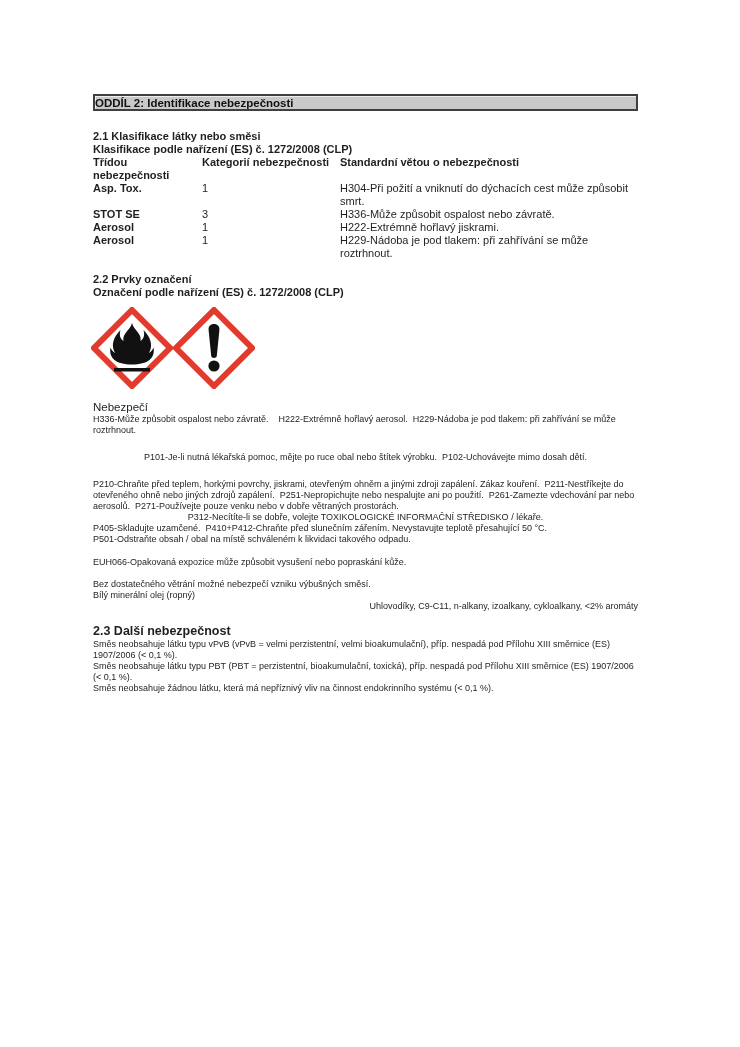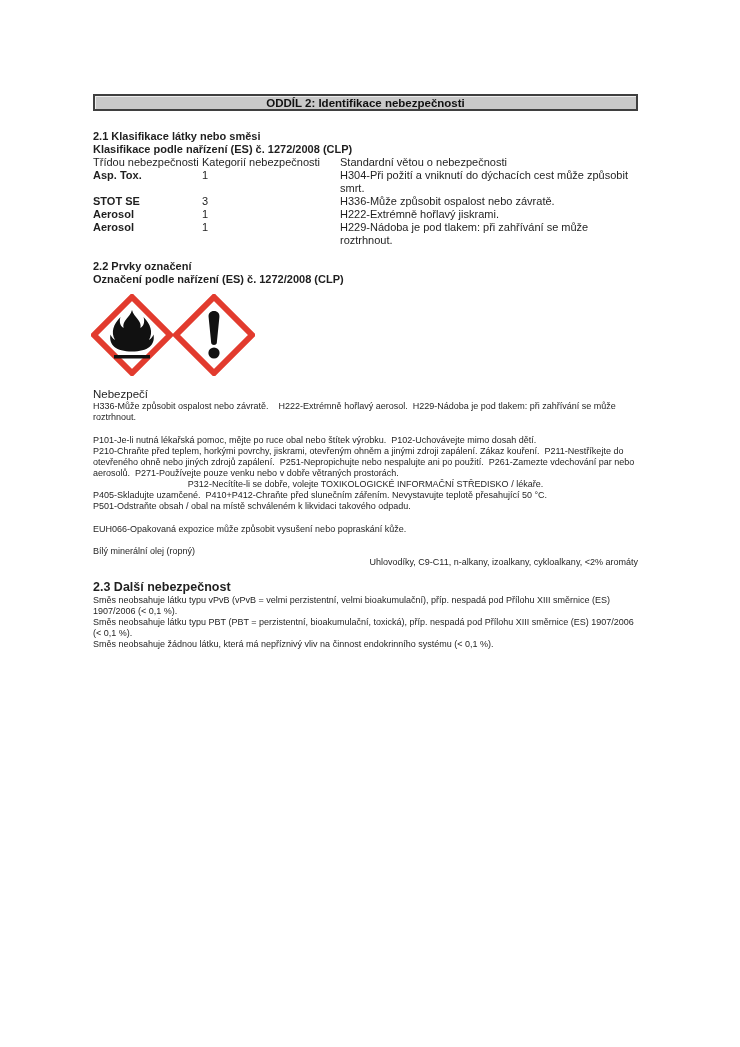--- a/index.html
+++ b/index.html
@@ -12,33 +12,33 @@
     overflow:hidden;
   }
   .content { position:absolute; left:93px; top:94px; width:545px; }
 
   .section-bar {
     box-sizing:border-box;
     width:100%; height:17px;
     background:#c9c9c9;
     border:2px solid #3f3f3f;
     box-shadow: inset 1px 1px 0 #ededed;
-    display:flex; align-items:center; justify-content:center;
+    display:flex; align-items:center; 
     font-size:11.5px; font-weight:bold; color:#111;
   }
 
   .h-bold { font-size:11px; font-weight:bold; line-height:13px; }
   .block-21 { margin-top:19px; }
 
   table.cls { border-collapse:collapse; width:100%; font-size:11px; line-height:13px; table-layout:fixed; }
   table.cls td { vertical-align:top; padding:0; }
   td.c1 { width:109px;font-weight:bold; }
   td.c2 { width:138px; }
   td.c3 { width:298px; }
-  tr.thead td { font-weight:normal; }
+  tr.thead td { font-weight:bold; }
 
   .block-22 { margin-top:13px; }
 
   .pictos { display:flex; margin-top:8px; margin-left:-2px; }
   .picto { width:82px; height:82px; flex:0 0 auto; }
 
   .signal-word { font-size:11.5px; line-height:13px; margin-top:12px; }
 
   .small { font-size:9px; line-height:11px; white-space:pre-wrap; }
   .hazard-par { margin-top:21px; }
@@ -109,30 +109,31 @@
           <path d="M41 17 c-3.6 0 -5.8 2.4 -5.4 6 l2.6 26 c0.2 2.6 5.4 2.6 5.6 0 l2.6 -26 c0.4 -3.6 -1.8 -6 -5.4 -6 Z" fill="#111111"></path>
           <circle cx="41" cy="59" r="5.6" fill="#111111"></circle>
         </svg>
       </div>
 
       <div class="signal-word">Nebezpečí</div>
 
       <p class="small hazard-par" style="margin:0;">H336-Může způsobit ospalost nebo závratě.    H222-Extrémně hořlavý aerosol.  H229-Nádoba je pod tlakem: při zahřívání se může roztrhnout.</p>
 
       <div class="p-block">
-        <p class="small" style="margin:0;">P101-Je-li nutná lékařská pomoc, mějte po ruce obal nebo štítek výrobku.  P102-Uchovávejte mimo dosah dětí.</p>
+        <p class="small" style="margin:16px;text-align:center;">P101-Je-li nutná lékařská pomoc, mějte po ruce obal nebo štítek výrobku.  P102-Uchovávejte mimo dosah dětí.</p>
         <p class="small" style="margin:0;">P210-Chraňte před teplem, horkými povrchy, jiskrami, otevřeným ohněm a jinými zdroji zapálení. Zákaz kouření.  P211-Nestříkejte do otevřeného ohně nebo jiných zdrojů zapálení.  P251-Nepropichujte nebo nespalujte ani po použití.  P261-Zamezte vdechování par nebo aerosolů.  P271-Používejte pouze venku nebo v dobře větraných prostorách.</p>
         <p class="small" style="margin:0;text-align:center;">P312-Necítíte-li se dobře, volejte TOXIKOLOGICKÉ INFORMAČNÍ STŘEDISKO / lékaře.</p>
         <p class="small" style="margin:0;">P405-Skladujte uzamčené.  P410+P412-Chraňte před slunečním zářením. Nevystavujte teplotě přesahující 50 °C.</p>
         <p class="small" style="margin:0;">P501-Odstraňte obsah / obal na místě schváleném k likvidaci takového odpadu.</p>
       </div>
 
       <p class="small euh" style="margin-top:12px; margin-bottom:0;">EUH066-Opakovaná expozice může způsobit vysušení nebo popraskání kůže.</p>
 
       <div class="add-block">
+        <p class="small" style="margin:0;">Bez dostatečného větrání možné nebezpečí vzniku výbušných směsí.</p>
         <p class="small" style="margin:0;">Bílý minerální olej (ropný)</p>
         <p class="small" style="margin:0;text-align:right;">Uhlovodíky, C9-C11, n-alkany, izoalkany, cykloalkany, &lt;2% aromáty</p>
       </div>
     </div>
 
     <div class="block-23">
       <div class="h23">2.3 Další nebezpečnost</div>
       <p class="small">Směs neobsahuje látku typu vPvB (vPvB = velmi perzistentní, velmi bioakumulační), příp. nespadá pod Přílohu XIII směrnice (ES) 1907/2006 (&lt; 0,1 %).</p>
       <p class="small">Směs neobsahuje látku typu PBT (PBT = perzistentní, bioakumulační, toxická), příp. nespadá pod Přílohu XIII směrnice (ES) 1907/2006 (&lt; 0,1 %).</p>
       <p class="small">Směs neobsahuje žádnou látku, která má nepříznivý vliv na činnost endokrinního systému (&lt; 0,1 %).</p>

